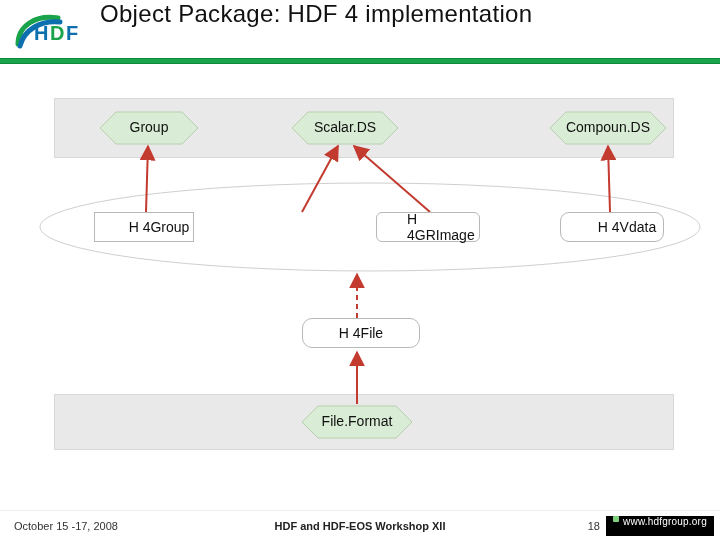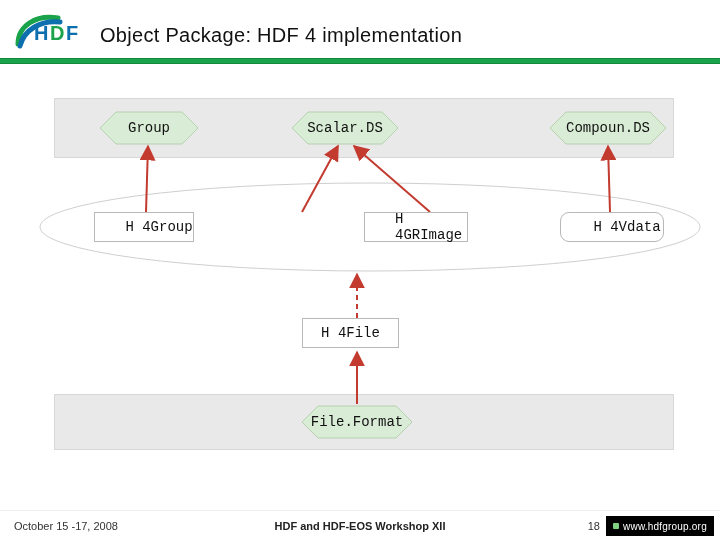--- a/index.html
+++ b/index.html
@@ -1,45 +1,45 @@
 <!DOCTYPE html>
 <html><head>
 <meta charset="utf-8">
 <style>
   * { box-sizing: border-box; margin: 0; padding: 0; }
   html, body { width: 720px; height: 540px; font-family: Arial, Helvetica, sans-serif; background: #fff; overflow: hidden; }
   .slide { position: relative; width: 720px; height: 540px; }
   .header { position: relative; height: 62px; }
   .logo { position: absolute; left: 14px; top: 10px; }
-  .title { position: absolute; left: 100px; top: 24px; font-size: 20px; color: #111; letter-spacing: 0.3px; }
+  .title { position: absolute; left: 100px; top: 0; font-size: 24px; color: #111; letter-spacing: 0.3px; }
   .rule-outer { position: absolute; left: 0; top: 58px; width: 720px; height: 6px; background: #0f8a3a; }
   .rule-inner { position: absolute; left: 0; top: 59px; width: 720px; height: 4px; background: #1aa34a; }
 
-  .stage { position: absolute; left: 0; top: 64px; width: 720px; height: 440px; font-family: Liberation Mono, monospace; }
+  .stage { position: absolute; left: 0; top: 64px; width: 720px; height: 440px; }
 
   .band { position: absolute; background: #e9e9e9; border: 1px solid #d8d8d8; }
   .band1 { left: 54px; top: 34px; width: 620px; height: 60px; }
   .band2 { left: 54px; top: 330px; width: 620px; height: 56px; }
 
   svg.overlay { position: absolute; left: 0; top: 0; width: 720px; height: 440px; pointer-events: none; }
 
   .node { position: absolute; border: 1px solid #b8b8b8; background: #fff; font-size: 14px; color: #111; display: flex; align-items: center; justify-content: center; }
   .node-h4 { width: 104px; height: 30px; padding-left: 30px; }
 
   .h4group   { left: 94px;  top: 148px; width: 100px; }
   .h4sds     { left: 254px; top: 148px; }
-  .h4grimage { left: 364px; top: 148px; }
+  .h4grimage { left: 376px; top: 148px; border-radius: 6px; }
   .h4vdata   { left: 560px; top: 148px; border-radius: 9px; }
-  .h4file    { left: 302px; top: 254px; width: 97px; height: 30px; }
+  .h4file    { left: 302px; top: 254px; width: 118px; height: 30px; border-radius: 10px; }
 
   .foot { position: absolute; left: 0; bottom: 0; width: 720px; height: 30px; background: #fff; border-top: 1px solid #eee; }
   .foot-date { position: absolute; left: 14px; bottom: 8px; font-size: 11px; color: #333; text-align: right; }
   .foot-center { position: absolute; left: 0; right: 0; bottom: 8px; text-align: center; font-size: 11px; font-weight: bold; color: #222; }
   .foot-num { position: absolute; right: 120px; bottom: 8px; font-size: 11px; color: #333; }
-  .foot-url { position: absolute; right: 6px; bottom: 4px; width: 108px; height: 20px; background: #000; color: #fff; font-size: 10px; display: flex; align-items: center; justify-content: center; letter-spacing: 0.2px; }
+  .foot-url { position: absolute; right: 6px; bottom: 4px; width: 108px; height: 20px; background: #000; color: #fff; font-size: 10px; display: flex; justify-content: center; letter-spacing: 0.2px; }
   .foot-url .dot { width: 6px; height: 6px; background: #7fd07f; border-radius: 1px; margin-right: 4px; display: inline-block; }
 </style>
 </head>
 <body>
 
 <div class="slide">
 
   <div class="header">
     <svg class="logo" width="72" height="40" viewBox="0 0 72 40">
       <path d="M4 34 C4 16, 22 4, 44 8" stroke="#1aa34a" stroke-width="5" fill="none" stroke-linecap="round"></path>

